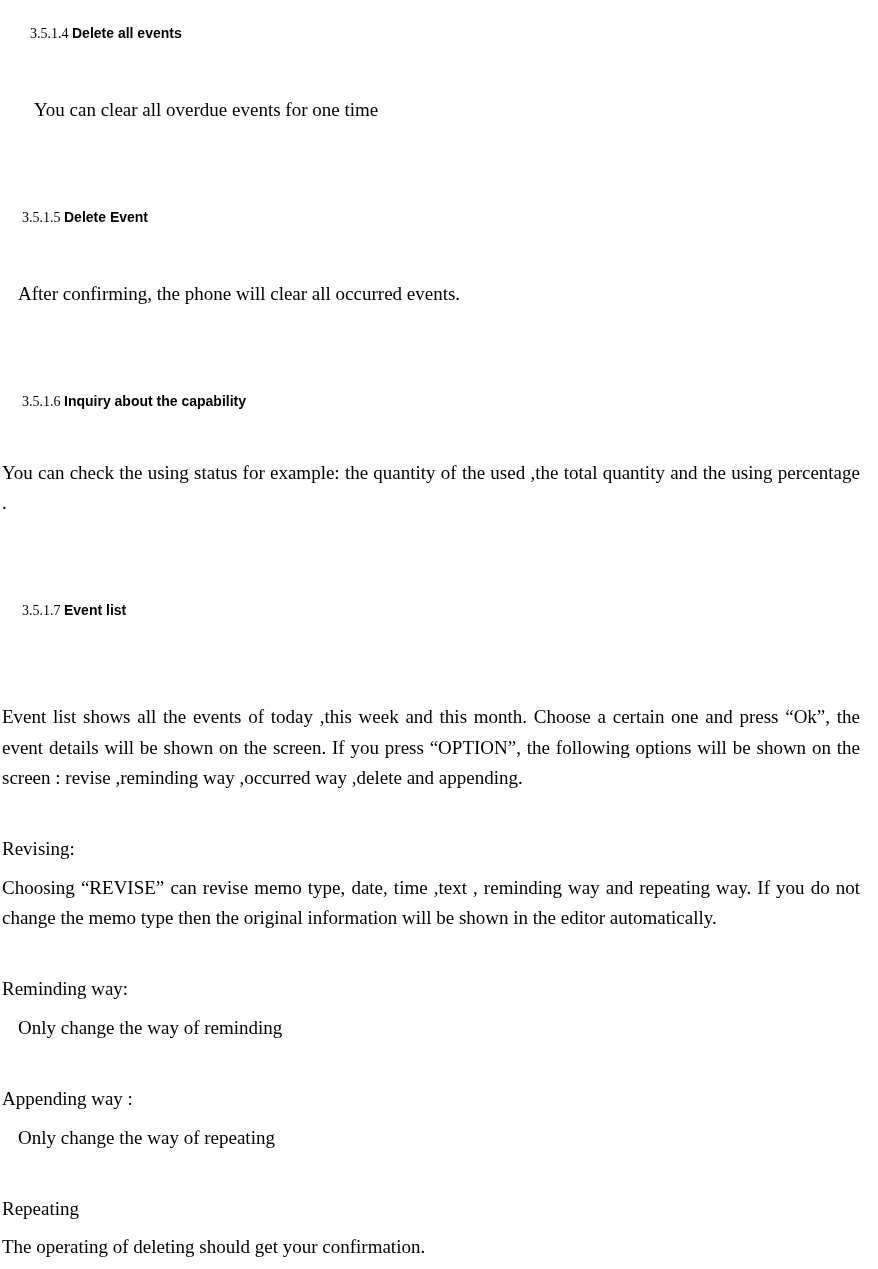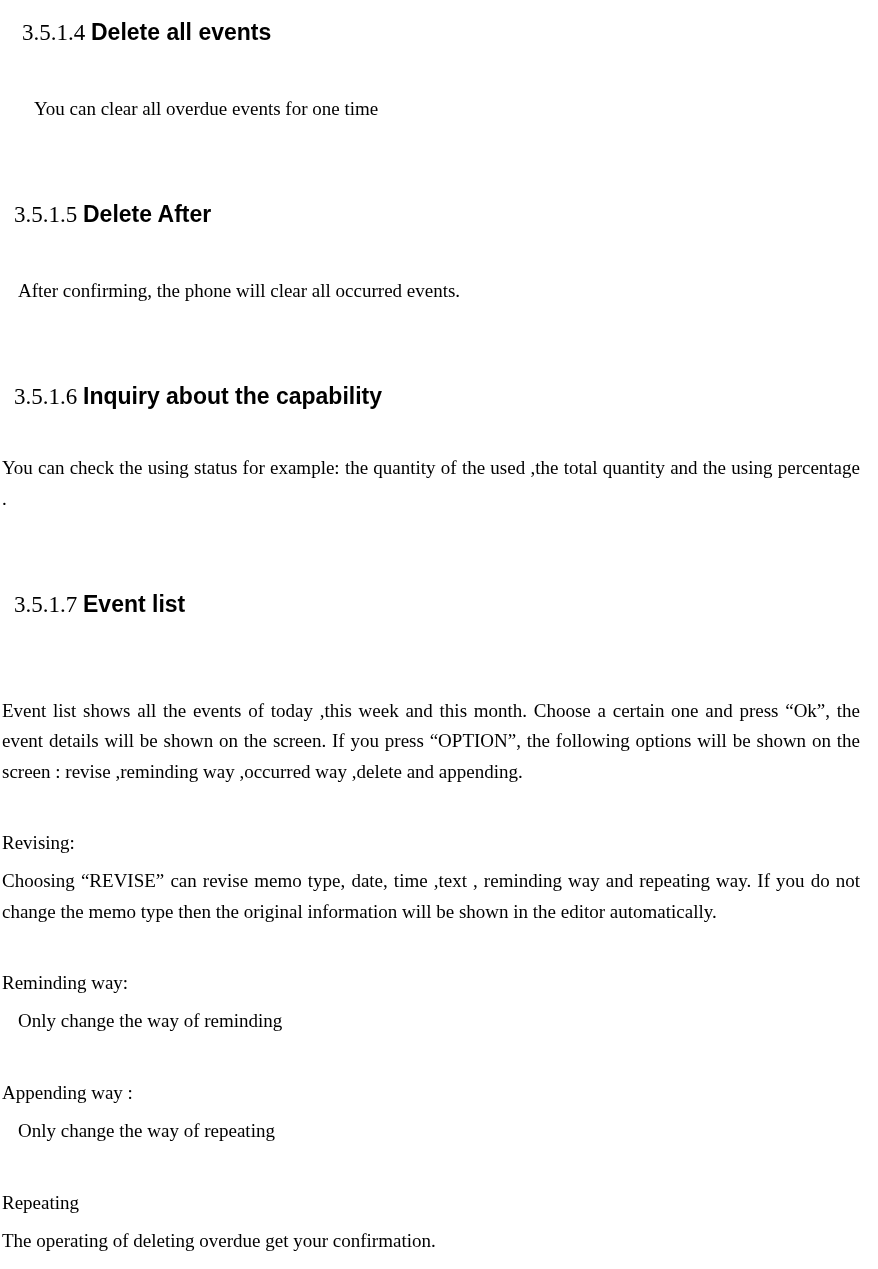--- a/index.html
+++ b/index.html
@@ -7,23 +7,23 @@
     padding: 10px 10px 40px 10px;
     background: #ffffff;
     font-family: "Times New Roman", Times, serif;
     color: #000000;
     width: 878px;
     box-sizing: border-box;
     font-size: 19px;
     line-height: 1.6;
   }
   .heading {
-    font-size: 23px;
+    font-size: 14px;
     font-weight: normal;
-    margin: 4px;
+    margin: 12px;
     padding: 0;
   }
   .heading .num {
     font-family: "Times New Roman", Times, serif;
   }
   .heading .title {
     font-family: Arial, Helvetica, sans-serif;
     font-weight: bold;
   }
   .para {
@@ -41,21 +41,21 @@
   <span class="num">3.5.1.4</span>
   <span class="title">Delete all events</span>
 </p>
 <div class="spacer-sm"></div>
 <p class="para" style="padding-left:16px;">You can clear all overdue events for one time</p>
 
 <div class="spacer-md"></div>
 
 <p class="heading">
   <span class="num">3.5.1.5</span>
-  <span class="title">Delete After</span>
+  <span class="title">Delete Event</span>
 </p>
 <div class="spacer-sm"></div>
 <p class="para">After confirming, the phone will clear all occurred events.</p>
 
 <div class="spacer-md"></div>
 
 <p class="heading">
   <span class="num">3.5.1.6</span>
   <span class="title">Inquiry about the capability</span>
 </p>
@@ -84,15 +84,15 @@
 <p class="para">Only change the way of reminding</p>
 
 <div style="height:25px;"></div>
 
 <p class="para" style="margin-left:-8px;">Appending way :</p>
 <p class="para">Only change the way of repeating</p>
 
 <div style="height:25px;"></div>
 
 <p class="para" style="margin-left:-8px;">Repeating</p>
-<p class="para" style="margin-left:-8px;">The operating of deleting overdue get your confirmation.</p>
+<p class="para" style="margin-left:-8px;">The operating of deleting should get your confirmation.</p>
 <p class="para" style="margin-left:-8px;">Appending:</p>
 <p class="para" style="margin-left:-8px;">Allow to append new memo</p>
 
 </body></html>

